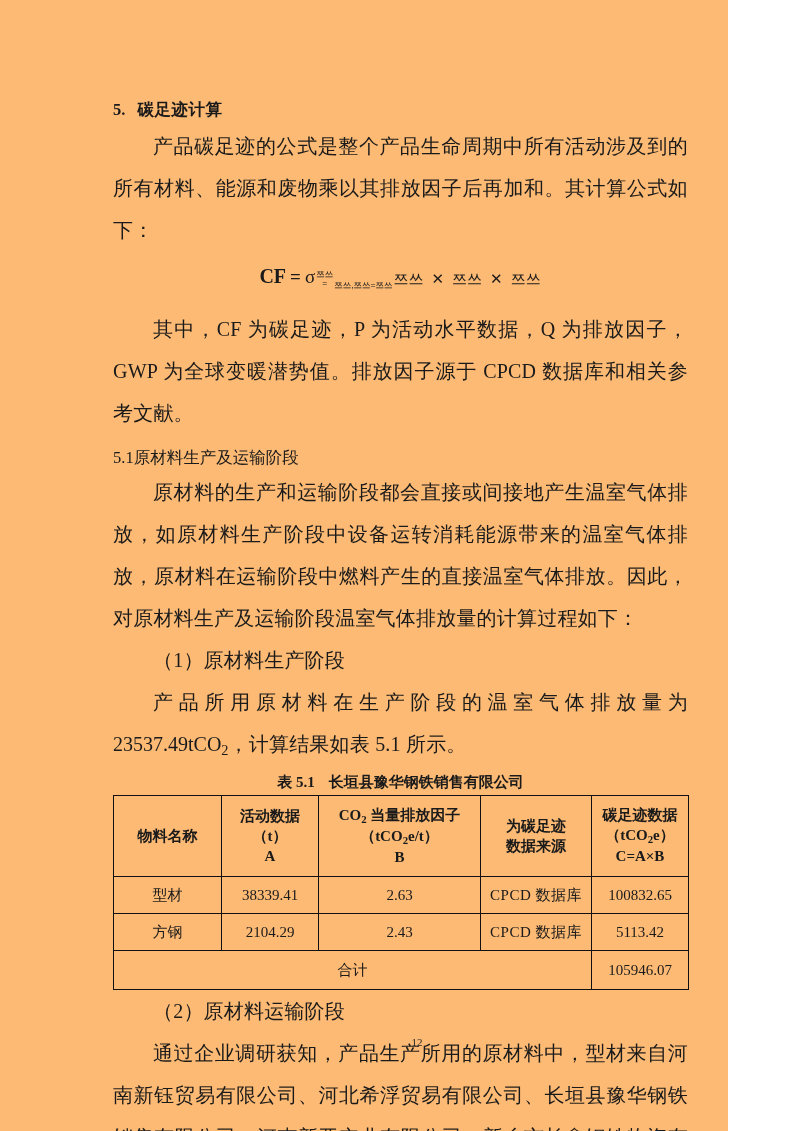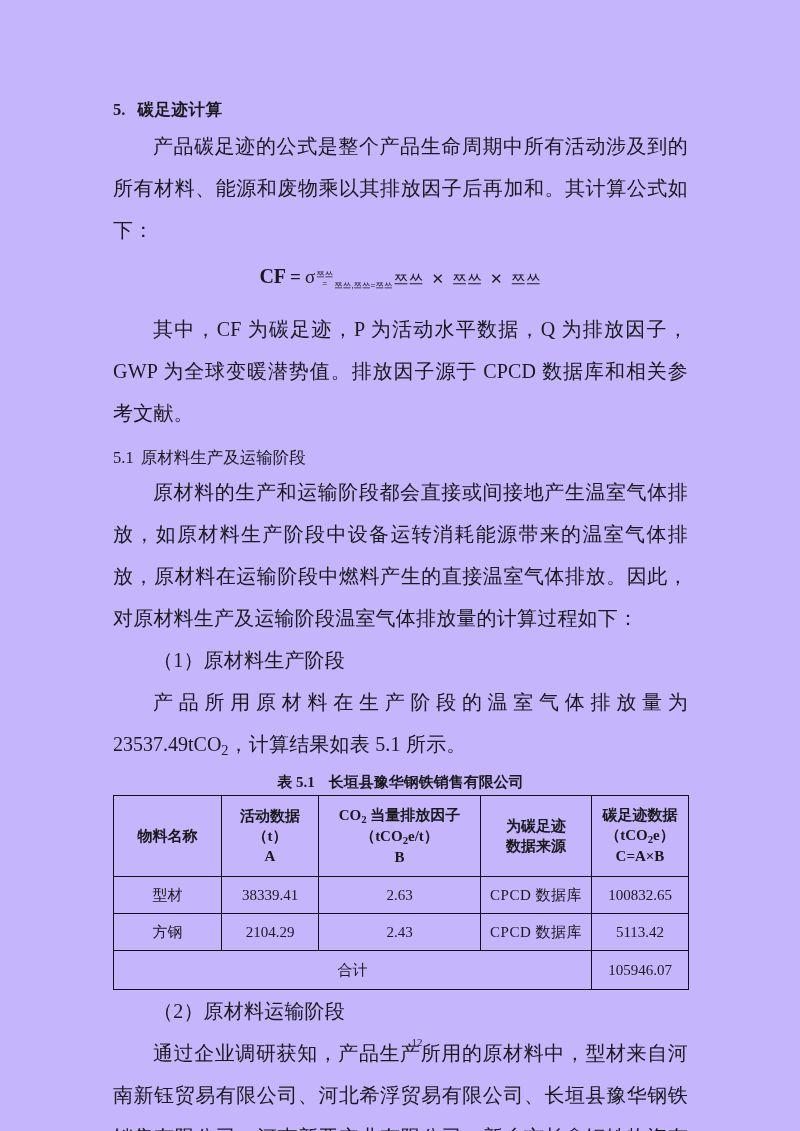--- a/index.html
+++ b/index.html
@@ -2,23 +2,23 @@
 <html><head>
 <meta charset="utf-8">
 <style>
   html, body {
     margin: 0;
     padding: 0;
     background: #ffffff;
   }
   .page {
     position: relative;
-    width: 800px;
+    width: 728px;
     height: 1131px;
-    background: #c4b5fd;
+    background: #fdba74;
     font-family: "Liberation Serif", "DejaVu Serif", serif;
     color: #1a1a1a;
     overflow: hidden;
   }
   .content {
     position: absolute;
     left: 113px;
     top: 0;
     width: 575px;
   }
@@ -34,21 +34,21 @@
   }
   .h1 .num { margin-right: 12px; }
 
   .h2 {
     font-size: 16.5px;
     font-weight: normal;
     margin: 0;
     padding-top: 12px;
     line-height: 1.5;
   }
-  .h2 .num { margin-right: 7px; }
+  .h2 .num { margin-right: 0; }
 
   
   .para {
     font-size: 20px;
     line-height: 42px;
     margin: 0;
     text-align: justify;
     text-justify: inter-ideograph;
     letter-spacing: 0.2px;
   }

